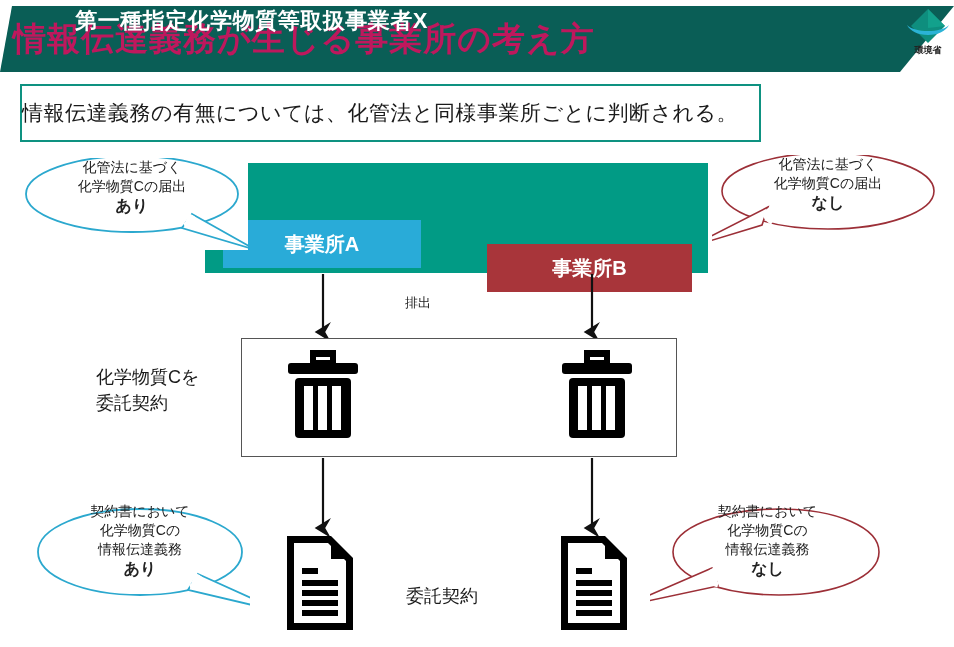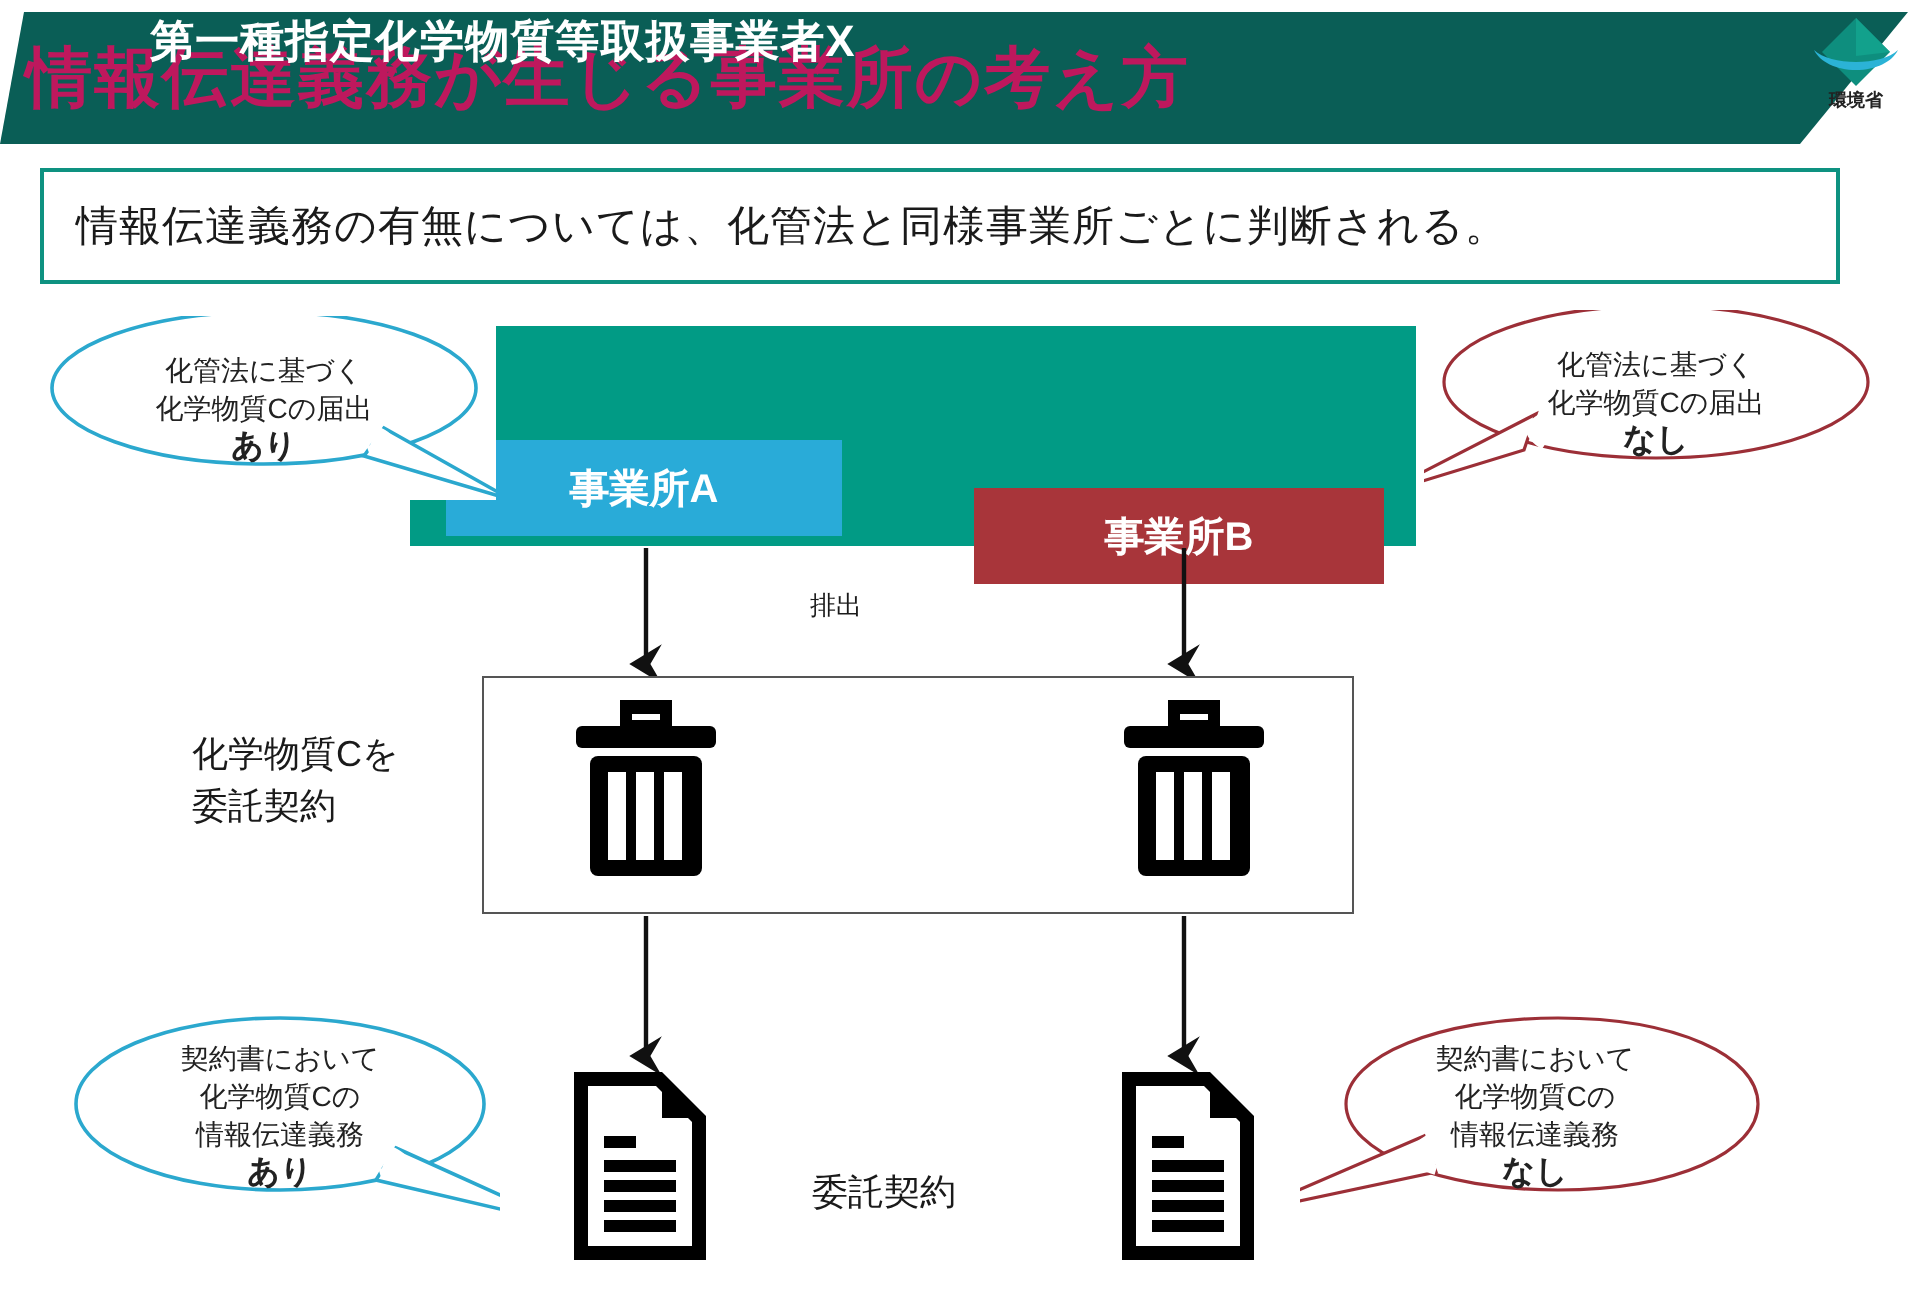--- a/index.html
+++ b/index.html
@@ -66,28 +66,28 @@
     letter-spacing: 0px;
     margin-top: -1px;
     line-height: 10px;
   }
 
   
   .lead-box {
     position: absolute;
     left: 20px;
     top: 84px;
-    width: 900px;
+    width: 741px;
     height: 58px;
     border: 2px solid #0E9281;
     background: #ffffff;
     box-sizing: border-box;
     display: flex;
     align-items: center;
-    padding-left: 16px;
+    padding-left: 0;
   }
   .lead-text {
     font-size: 21px;
     color: #1a1a1a;
     letter-spacing: 0.5px;
     white-space: nowrap;
   }
 
   
   .operator-box {
@@ -132,21 +132,20 @@
     background: #A8353A;
     margin-top: 24px;
   }
 
   
   .bubble {
     position: absolute;
     display: flex;
     flex-direction: column;
     align-items: center;
-    justify-content: center;
     text-align: center;
     background: #ffffff;
     font-size: 14px;
     line-height: 19px;
     color: #222222;
   }
   .bubble-shape { position: absolute; left: 0; top: 0; }
   .bubble-lines { position: relative; z-index: 2; }
   .bubble-lines .emph { font-weight: bold; font-size: 16px; }
 

